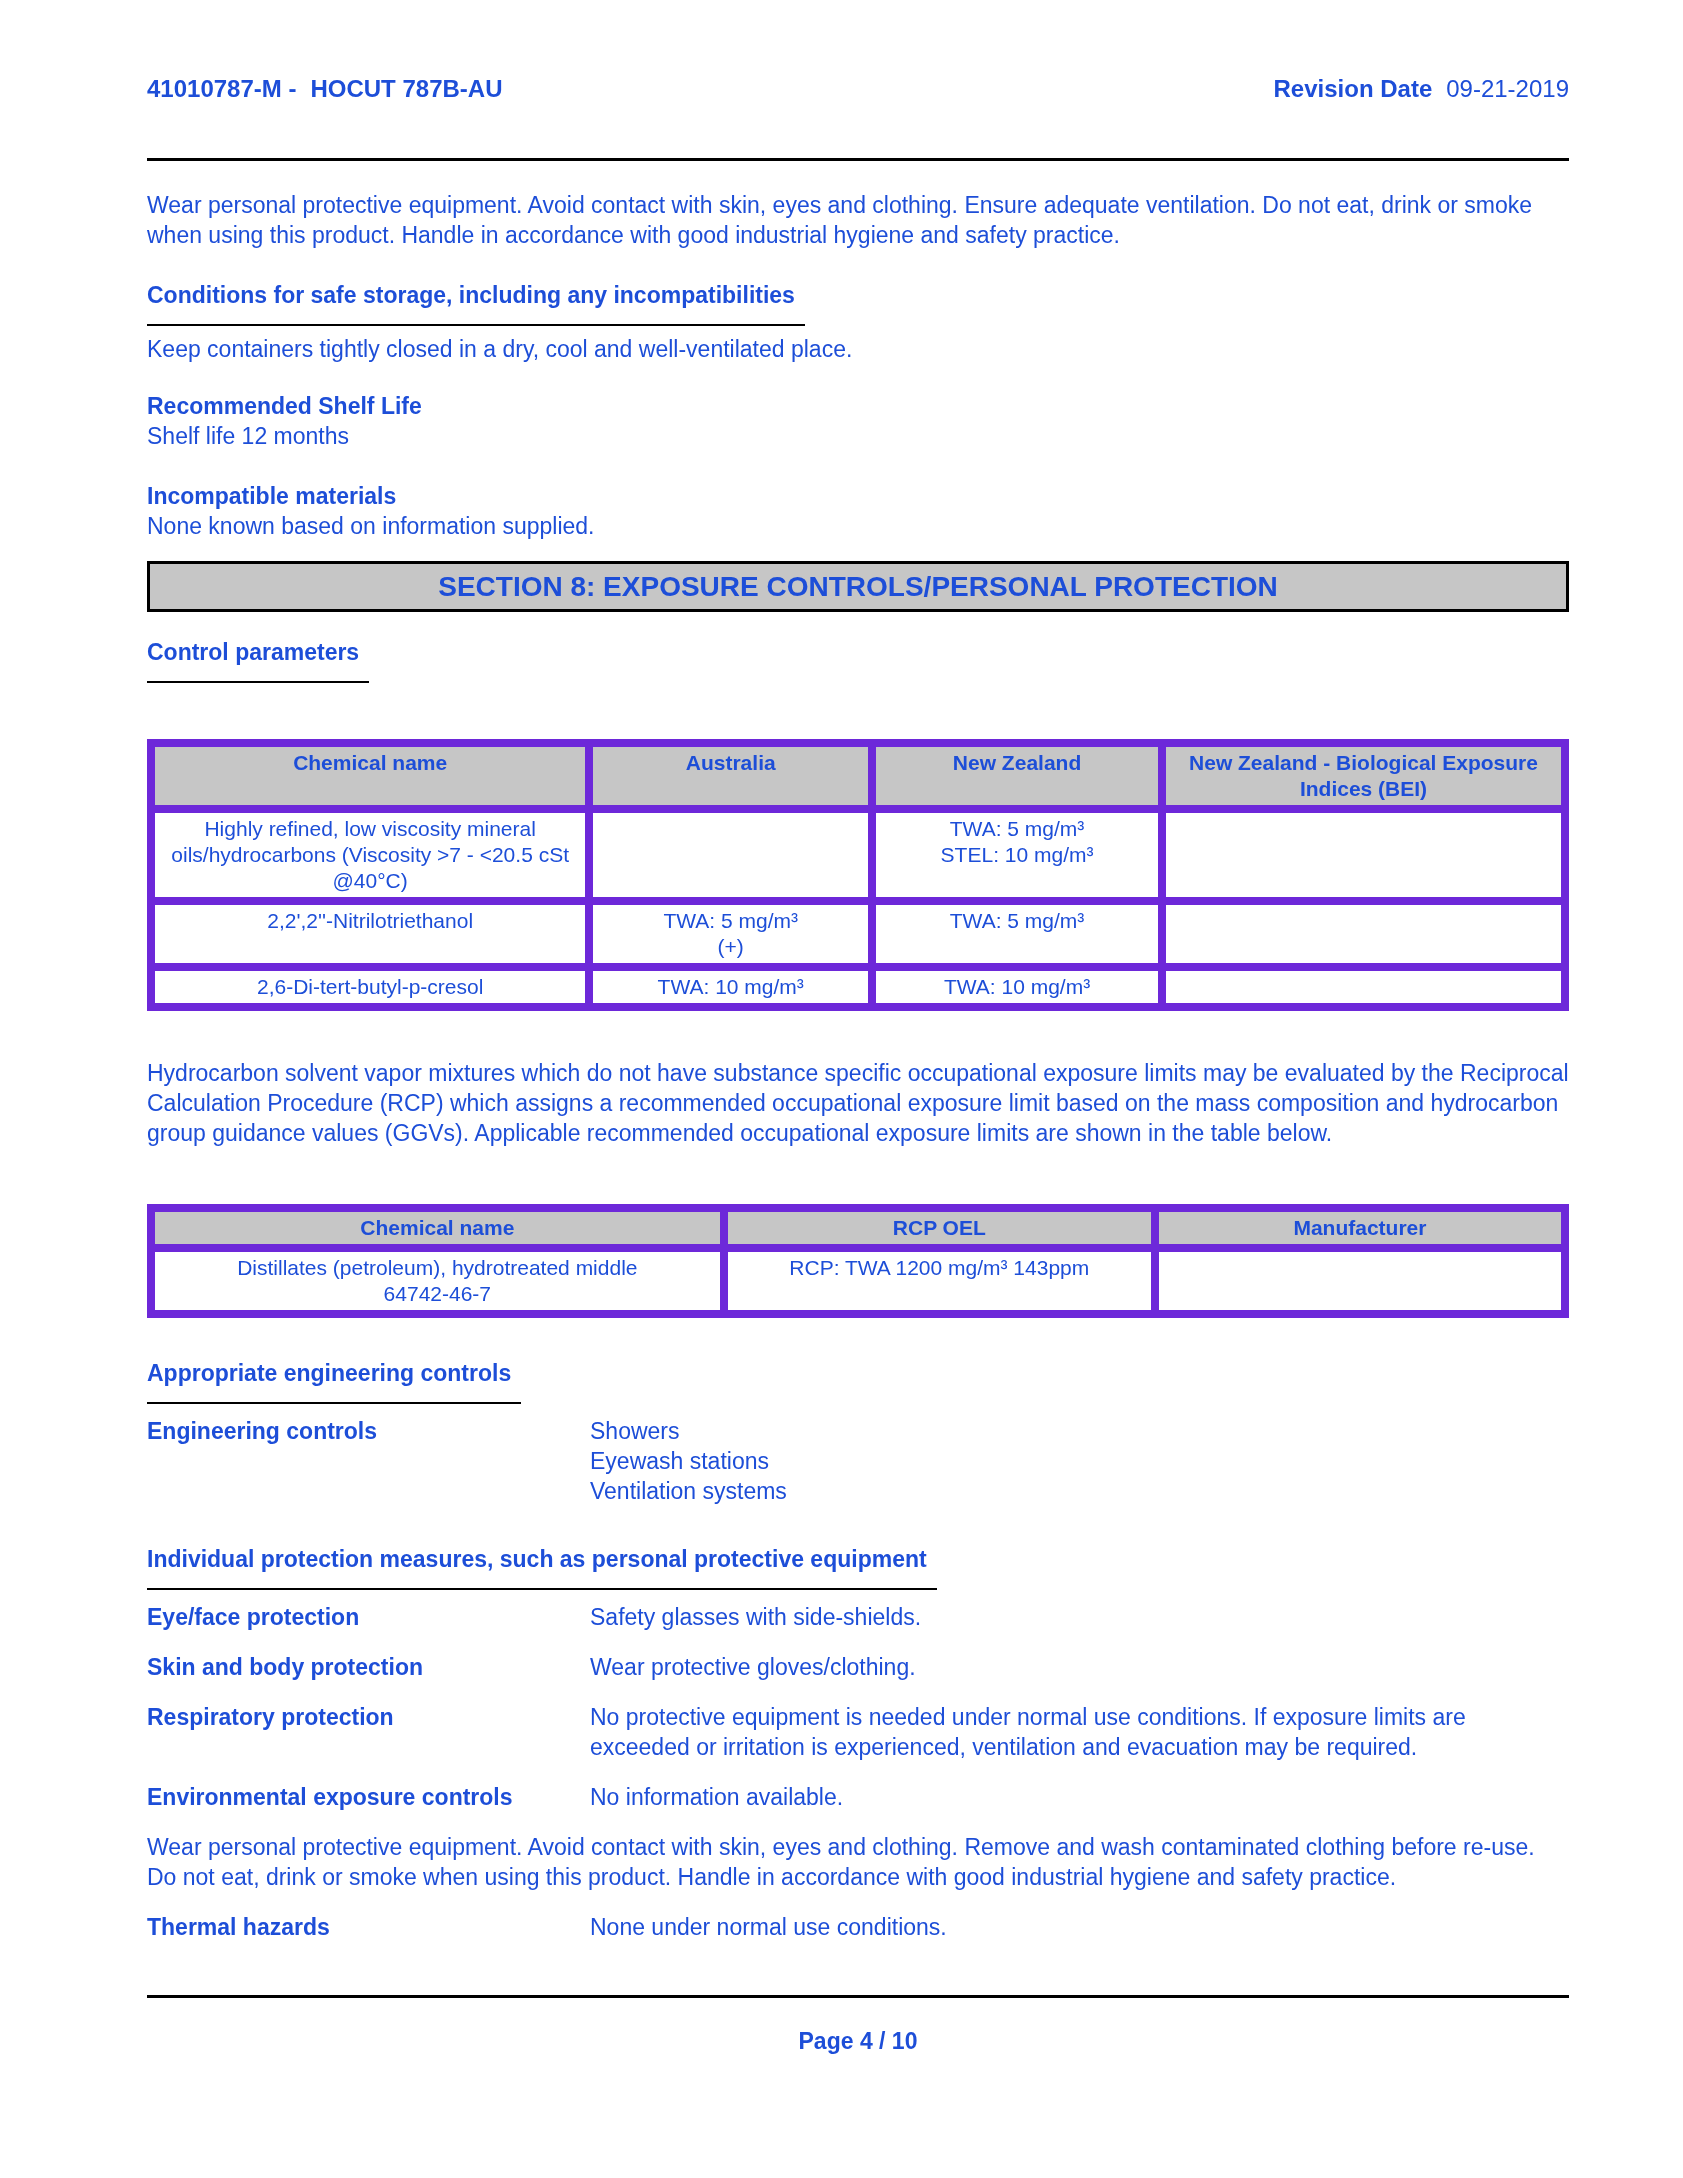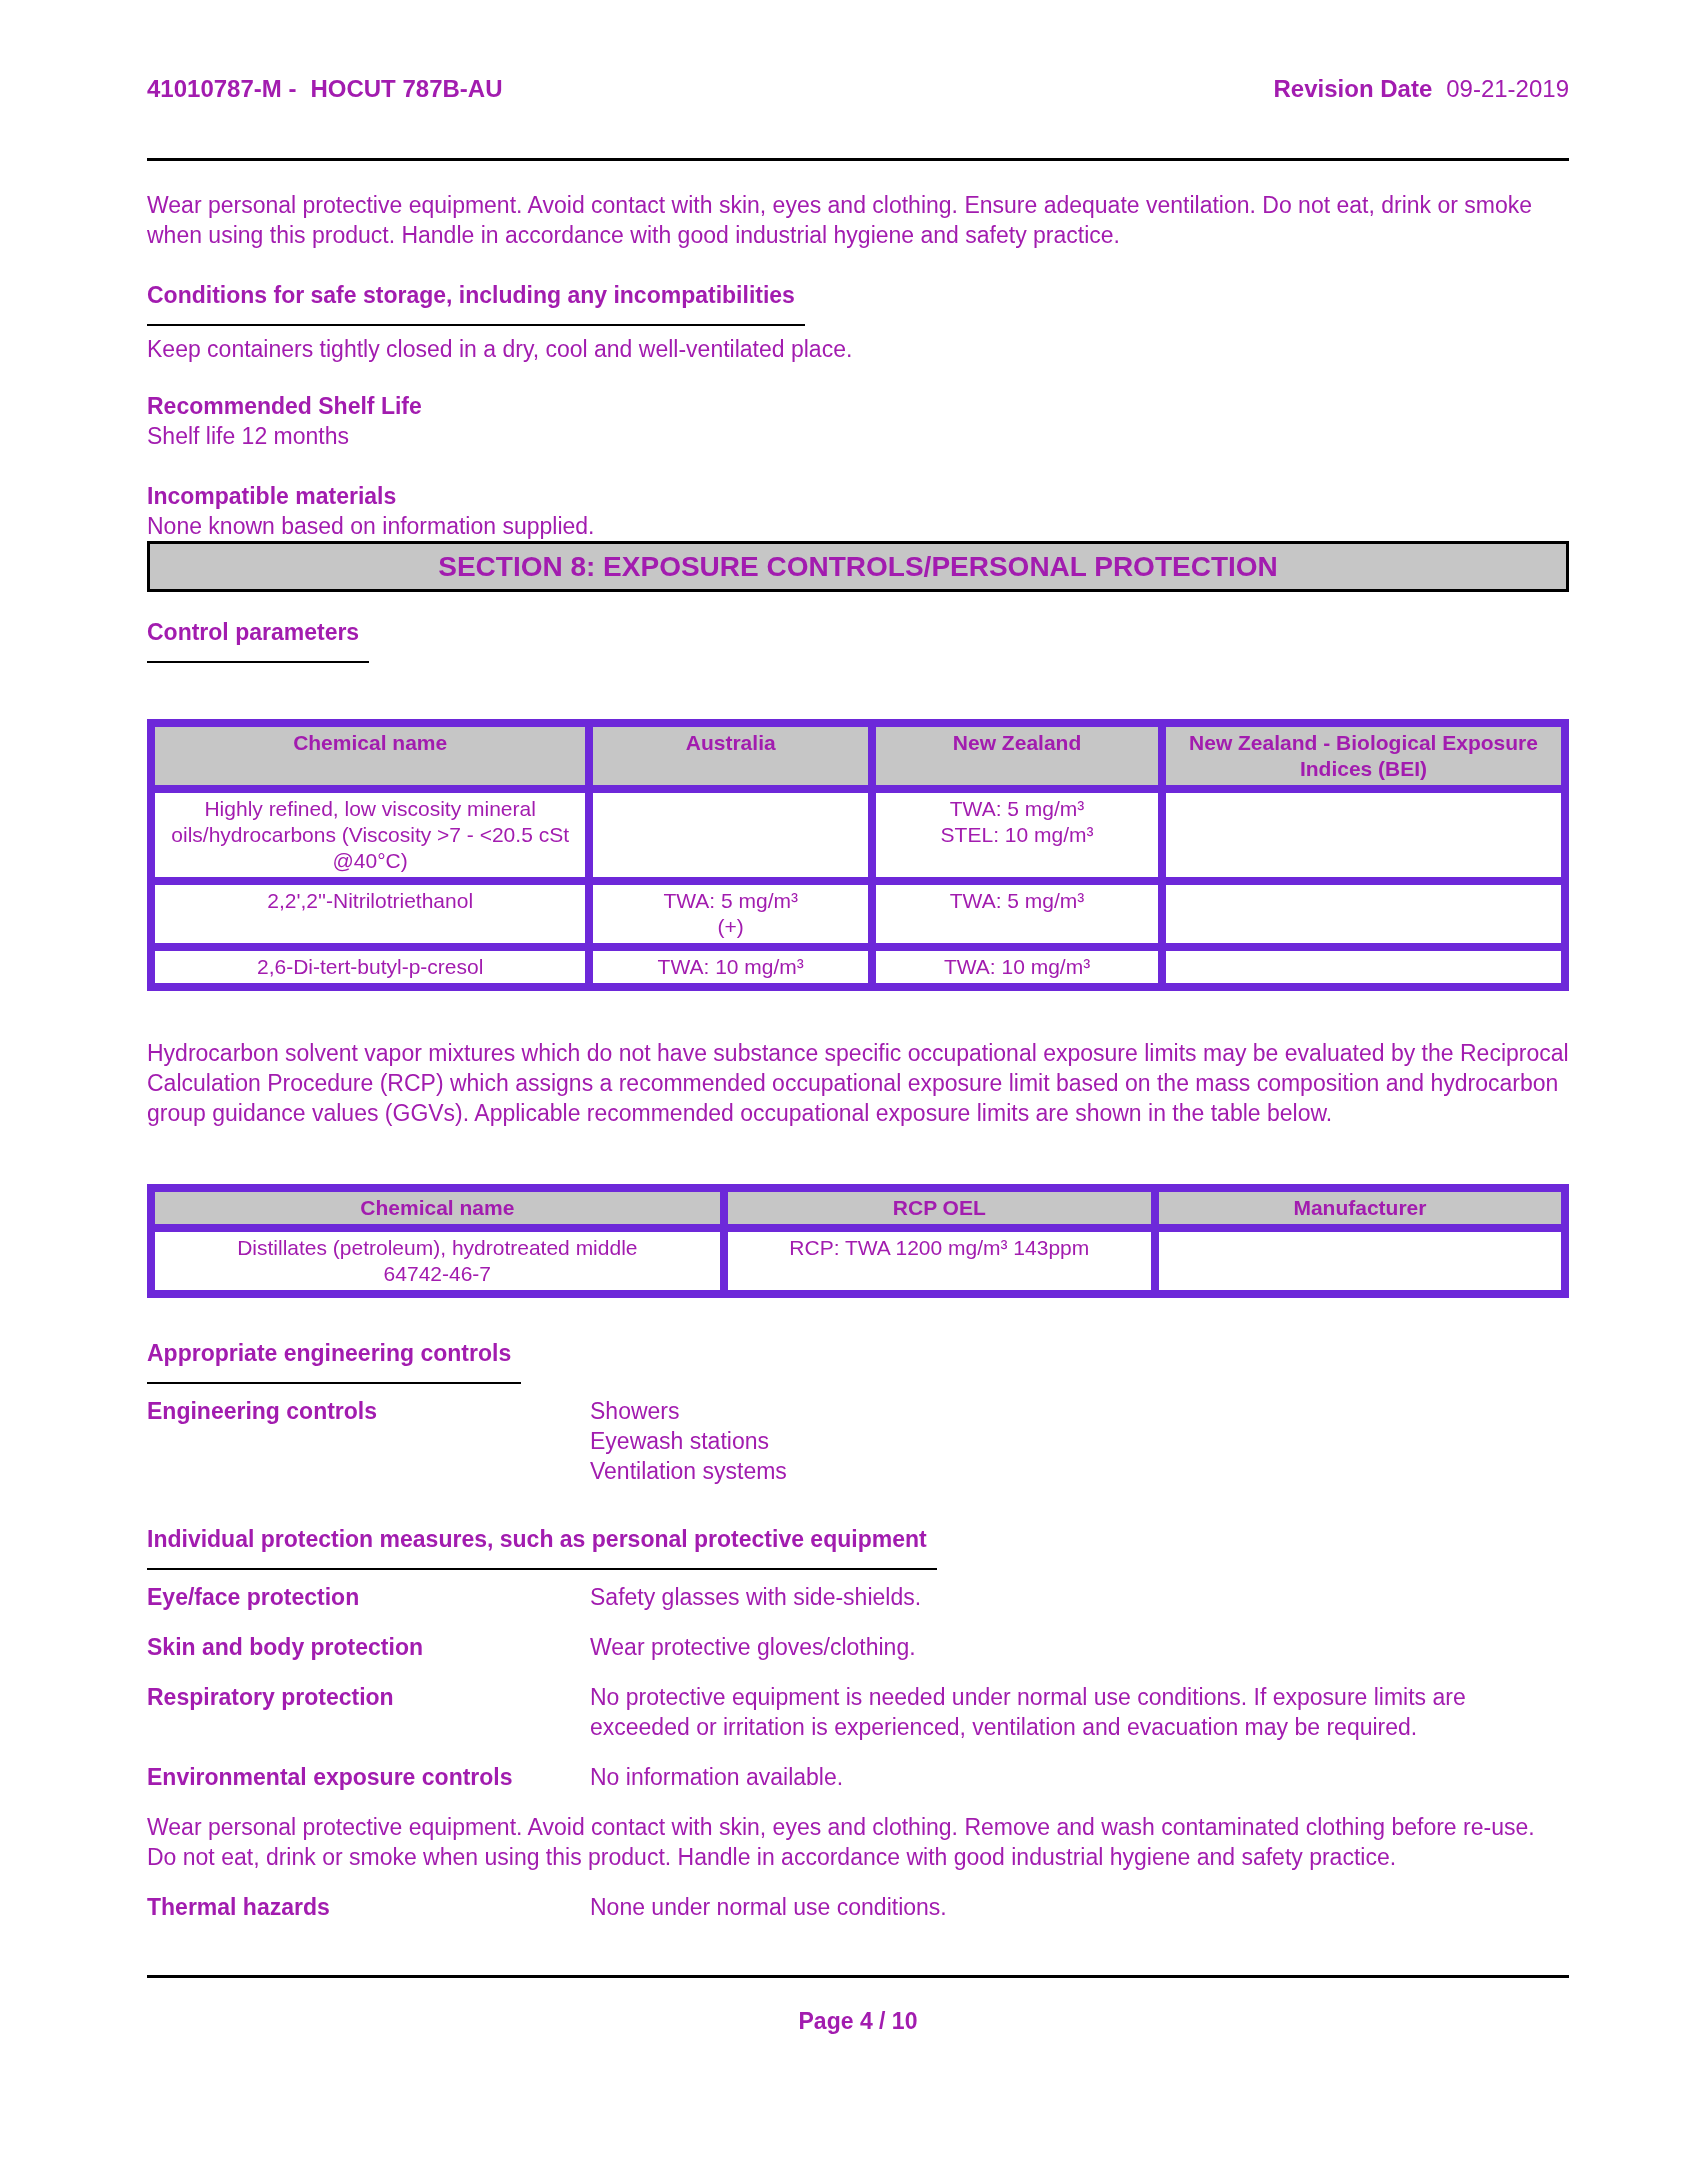--- a/index.html
+++ b/index.html
@@ -1,41 +1,41 @@
 <!DOCTYPE html>
 <html><head>
 <meta charset="utf-8">
 <style>
   * { margin:0; padding:0; box-sizing:border-box; }
   html,body { background:#808080; }
   .page {
     width:1683px; height:2178px; background:#ffffff; position:relative;
     font-family:"Liberation Sans","DejaVu Sans",sans-serif;
-    font-size:23px; line-height:30px; color:#a21caf; overflow:hidden;
+    font-size:23px; line-height:30px; color:#1d4ed8; overflow:hidden;
   }
   .content { padding:0 114px 0 147px; }
 
   .doc-header { display:flex; justify-content:space-between; margin-top:74px; font-weight:bold; font-size:24px; }
   .doc-header .left span { margin-right:14px; }
   .doc-header .right .date { font-weight:normal; margin-left:14px; }
 
   .rule { border-top:3px solid #000; margin-top:54px; }
   .rule.bottom { margin-top:53px; }
 
   .para1 { margin-top:29px; }
   .underlined-heading { margin-top:30px; font-size:23px; font-weight:bold; }
   .underlined-heading span { border-bottom:2px solid #000; padding-right:10px; padding-bottom:16px; }
 
   .text-keep { margin-top:24px; }
   .block-shelf { margin-top:27px; }
   .block-incomp { margin-top:30px; }
   .block-label { font-weight:bold; }
 
   .section-bar {
-    background:#c6c6c6; border:3px solid #000;
+    margin-top:20px; background:#c6c6c6; border:3px solid #000;
     height:51px; display:flex; align-items:center; justify-content:center;
     font-weight:bold; font-size:28px;
   }
   .heading-control { margin-top:25px; }
 
   table { border-collapse:collapse; width:100%; table-layout:fixed; }
   .tbl1 { margin-top:72px; }
   .tbl2 { margin-top:56px; }
   th, td {
     border:8px solid #6d28d9; text-align:center; vertical-align:top;

